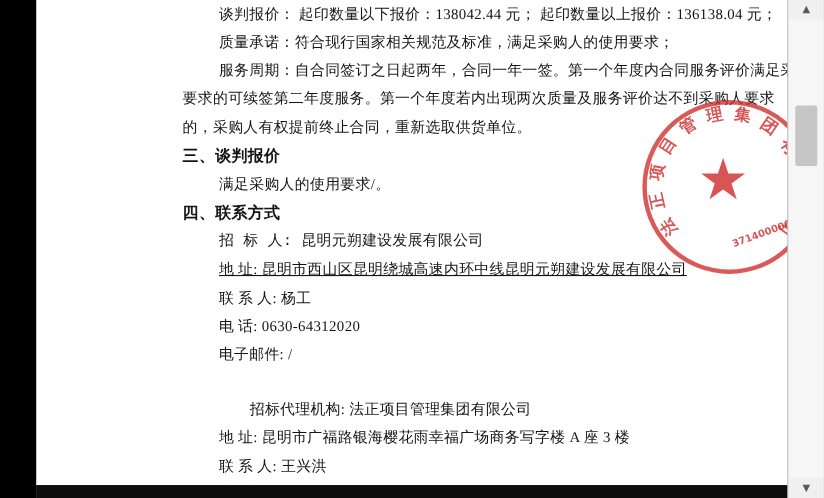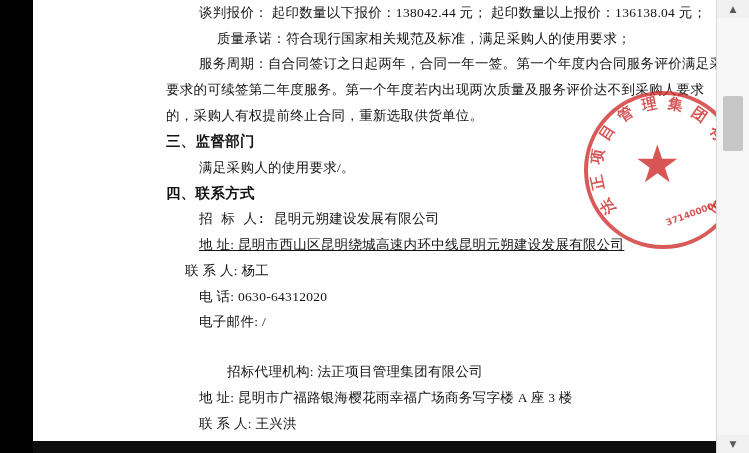--- a/index.html
+++ b/index.html
@@ -156,30 +156,30 @@
 </head>
 <body>
 
 <div class="viewer">
 
   <div class="left-gutter"></div>
 
   <div class="page">
     <div class="doc-body" id="doc-body">
         <div class="line" style="left: 166px; top: 4px;">谈判报价：   起印数量以下报价：138042.44 元；   起印数量以上报价：136138.04 元；</div>
-        <div class="line" style="left: 184px; top: 30px;">质量承诺：符合现行国家相关规范及标准，满足采购人的使用要求；</div>
+        <div class="line" style="left: 166px; top: 30px;">质量承诺：符合现行国家相关规范及标准，满足采购人的使用要求；</div>
         <div class="line" style="left: 166px; top: 55px;">服务周期：自合同签订之日起两年，合同一年一签。第一个年度内合同服务评价满足采购人</div>
         <div class="line" style="left: 133px; top: 81px;">要求的可续签第二年度服务。第一个年度若内出现两次质量及服务评价达不到采购人要求</div>
         <div class="line" style="left: 133px; top: 107px;">的，采购人有权提前终止合同，重新选取供货单位。</div>
-        <div class="line heading" style="left: 133px; top: 132px;">三、监督部门</div>
+        <div class="line heading" style="left: 133px; top: 132px;">三、谈判报价</div>
         <div class="line" style="left: 166px; top: 159px;">满足采购人的使用要求/。</div>
         <div class="line heading" style="left: 133px; top: 184px;">四、联系方式</div>
         <div class="line" style="left: 166px; top: 210px; font-family: Liberation Mono, monospace;">招  标  人:  昆明元朔建设发展有限公司</div>
         <div class="line" style="left: 166px; top: 236px; text-decoration: underline;">地        址:  昆明市西山区昆明绕城高速内环中线昆明元朔建设发展有限公司</div>
-        <div class="line" style="left: 152px; top: 262px;">联 系 人:  杨工</div>
+        <div class="line" style="left: 166px; top: 262px;">联 系 人:  杨工</div>
         <div class="line" style="left: 166px; top: 288px;">电        话:  0630-64312020</div>
         <div class="line" style="left: 166px; top: 313px;">电子邮件:  /</div>
         <div class="line" style="left: 166px; top: 363px; margin-left: 28px;">招标代理机构:  法正项目管理集团有限公司</div>
         <div class="line" style="left: 166px; top: 389px;">地        址:  昆明市广福路银海樱花雨幸福广场商务写字楼 A 座 3 楼</div>
         <div class="line" style="left: 166px; top: 415px;">联 系 人:  王兴洪</div>
         <div class="line" style="left: 166px; top: 440px;">电        话:  0871-67270779</div>
       </div>
 
     <div class="seal">
       <div class="ring"></div>

